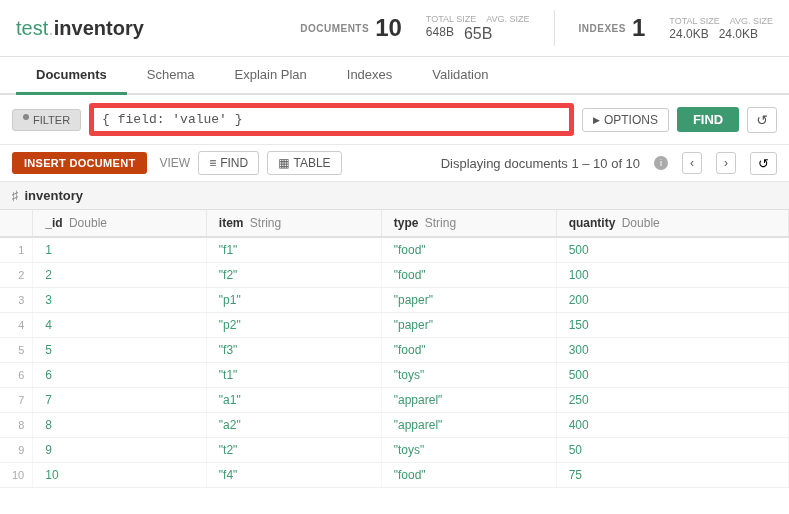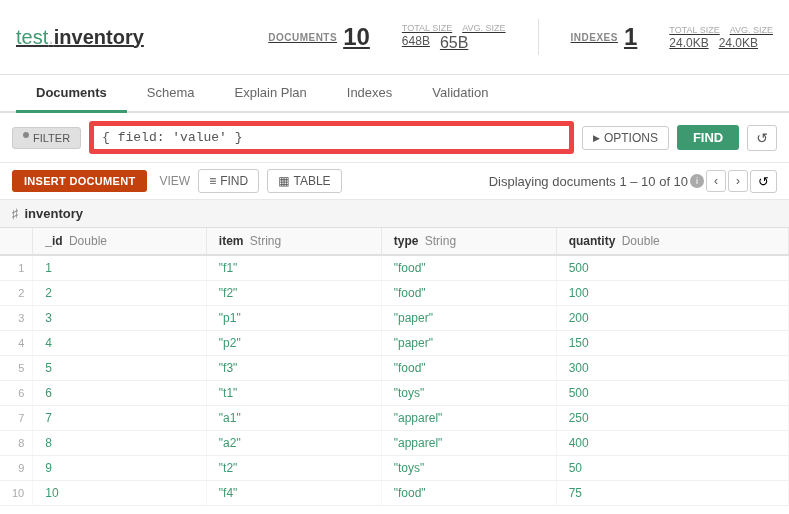--- a/index.html
+++ b/index.html
@@ -1,19 +1,19 @@
 <!DOCTYPE html>
 <html><head>
   <meta charset="utf-8">
   <style>
     * { box-sizing: border-box; margin: 0; padding: 0; }
     body { font-family: -apple-system, BlinkMacSystemFont, 'Segoe UI', sans-serif; font-size: 13px; background: #fff; color: #333; width: 789px; }
 
     
-    .header { display: flex; align-items: center; padding: 19px 16px; border-bottom: 1px solid #e0e0e0; gap: 32px; text-decoration: underline; }
+    .header { display: flex; align-items: center; padding: 10px 16px; border-bottom: 1px solid #e0e0e0; gap: 24px; }
     .logo { font-size: 20px; font-weight: 300; color: #333; }
     .logo span.db { color: #3d9970; }
     .logo span.sep { color: #ccc; }
     .logo span.coll { color: #333; font-weight: 600; }
 
     
     .tabs { display: flex; border-bottom: 2px solid #e0e0e0; padding: 0 16px; }
     .tab { padding: 10px 20px; font-size: 13px; color: #666; cursor: pointer; border-bottom: 3px solid transparent; margin-bottom: -2px; }
     .tab.active { color: #333; border-bottom: 3px solid #3d9970; font-weight: 600; }
 
@@ -25,21 +25,21 @@
     .filter-box { flex: 1; display: flex; align-items: flex-end; border: 5px solid #ef4444; border-radius: 3px; background: #fafafa; }
     .btn-options { display: flex; align-items: center; gap: 4px; padding: 4px 10px; background: #fff; border: 1px solid #ccc; border-radius: 3px; font-size: 12px; color: #555; cursor: pointer; }
     .btn-find { padding: 5px 16px; background: #3d9970; border: none; border-radius: 3px; color: #fff; font-size: 13px; font-weight: 600; cursor: pointer; }
     .btn-refresh { padding: 4px 8px; background: #fff; border: 1px solid #ccc; border-radius: 3px; color: #555; cursor: pointer; font-size: 14px; }
 
     
     .action-bar { display: flex; align-items: center; padding: 6px 12px; border-bottom: 1px solid #e8e8e8; gap: 8px; }
     .btn-insert { padding: 5px 12px; background: #c2410c; border: none; border-radius: 3px; color: #fff; font-size: 11px; font-weight: 700; cursor: pointer; text-transform: uppercase; letter-spacing: 0.3px; }
     .view-label { font-size: 12px; color: #888; margin-left: 4px; }
     .btn-view { display: flex; align-items: center; gap: 4px; padding: 4px 10px; background: #fff; border: 1px solid #ccc; border-radius: 3px; font-size: 12px; color: #555; cursor: pointer; }
-    .pagination-info { margin-left: auto; font-size: 13px; color: #555; display: flex; align-items: center; gap: 2px; }
+    .pagination-info { margin-left: auto; font-size: 13px; color: #555; display: flex; align-items: center; gap: 14px; }
     .info-icon { width: 14px; height: 14px; background: #aaa; border-radius: 50%; color: #fff; font-size: 9px; display: inline-flex; align-items: center; justify-content: center; }
     .btn-page { padding: 3px 7px; background: #fff; border: 1px solid #ccc; border-radius: 3px; color: #555; cursor: pointer; font-size: 12px; }
     .btn-page:disabled { color: #ccc; cursor: default; }
     .btn-reload { padding: 3px 7px; background: #fff; border: 1px solid #ccc; border-radius: 3px; cursor: pointer; font-size: 13px; }
 
     
     .collection-header { display: flex; align-items: center; gap: 6px; padding: 6px 12px; background: #f5f5f5; border-bottom: 1px solid #e0e0e0; }
     .collection-icon { color: #888; font-size: 13px; }
     .collection-name { font-size: 13px; font-weight: 600; color: #333; }
 

